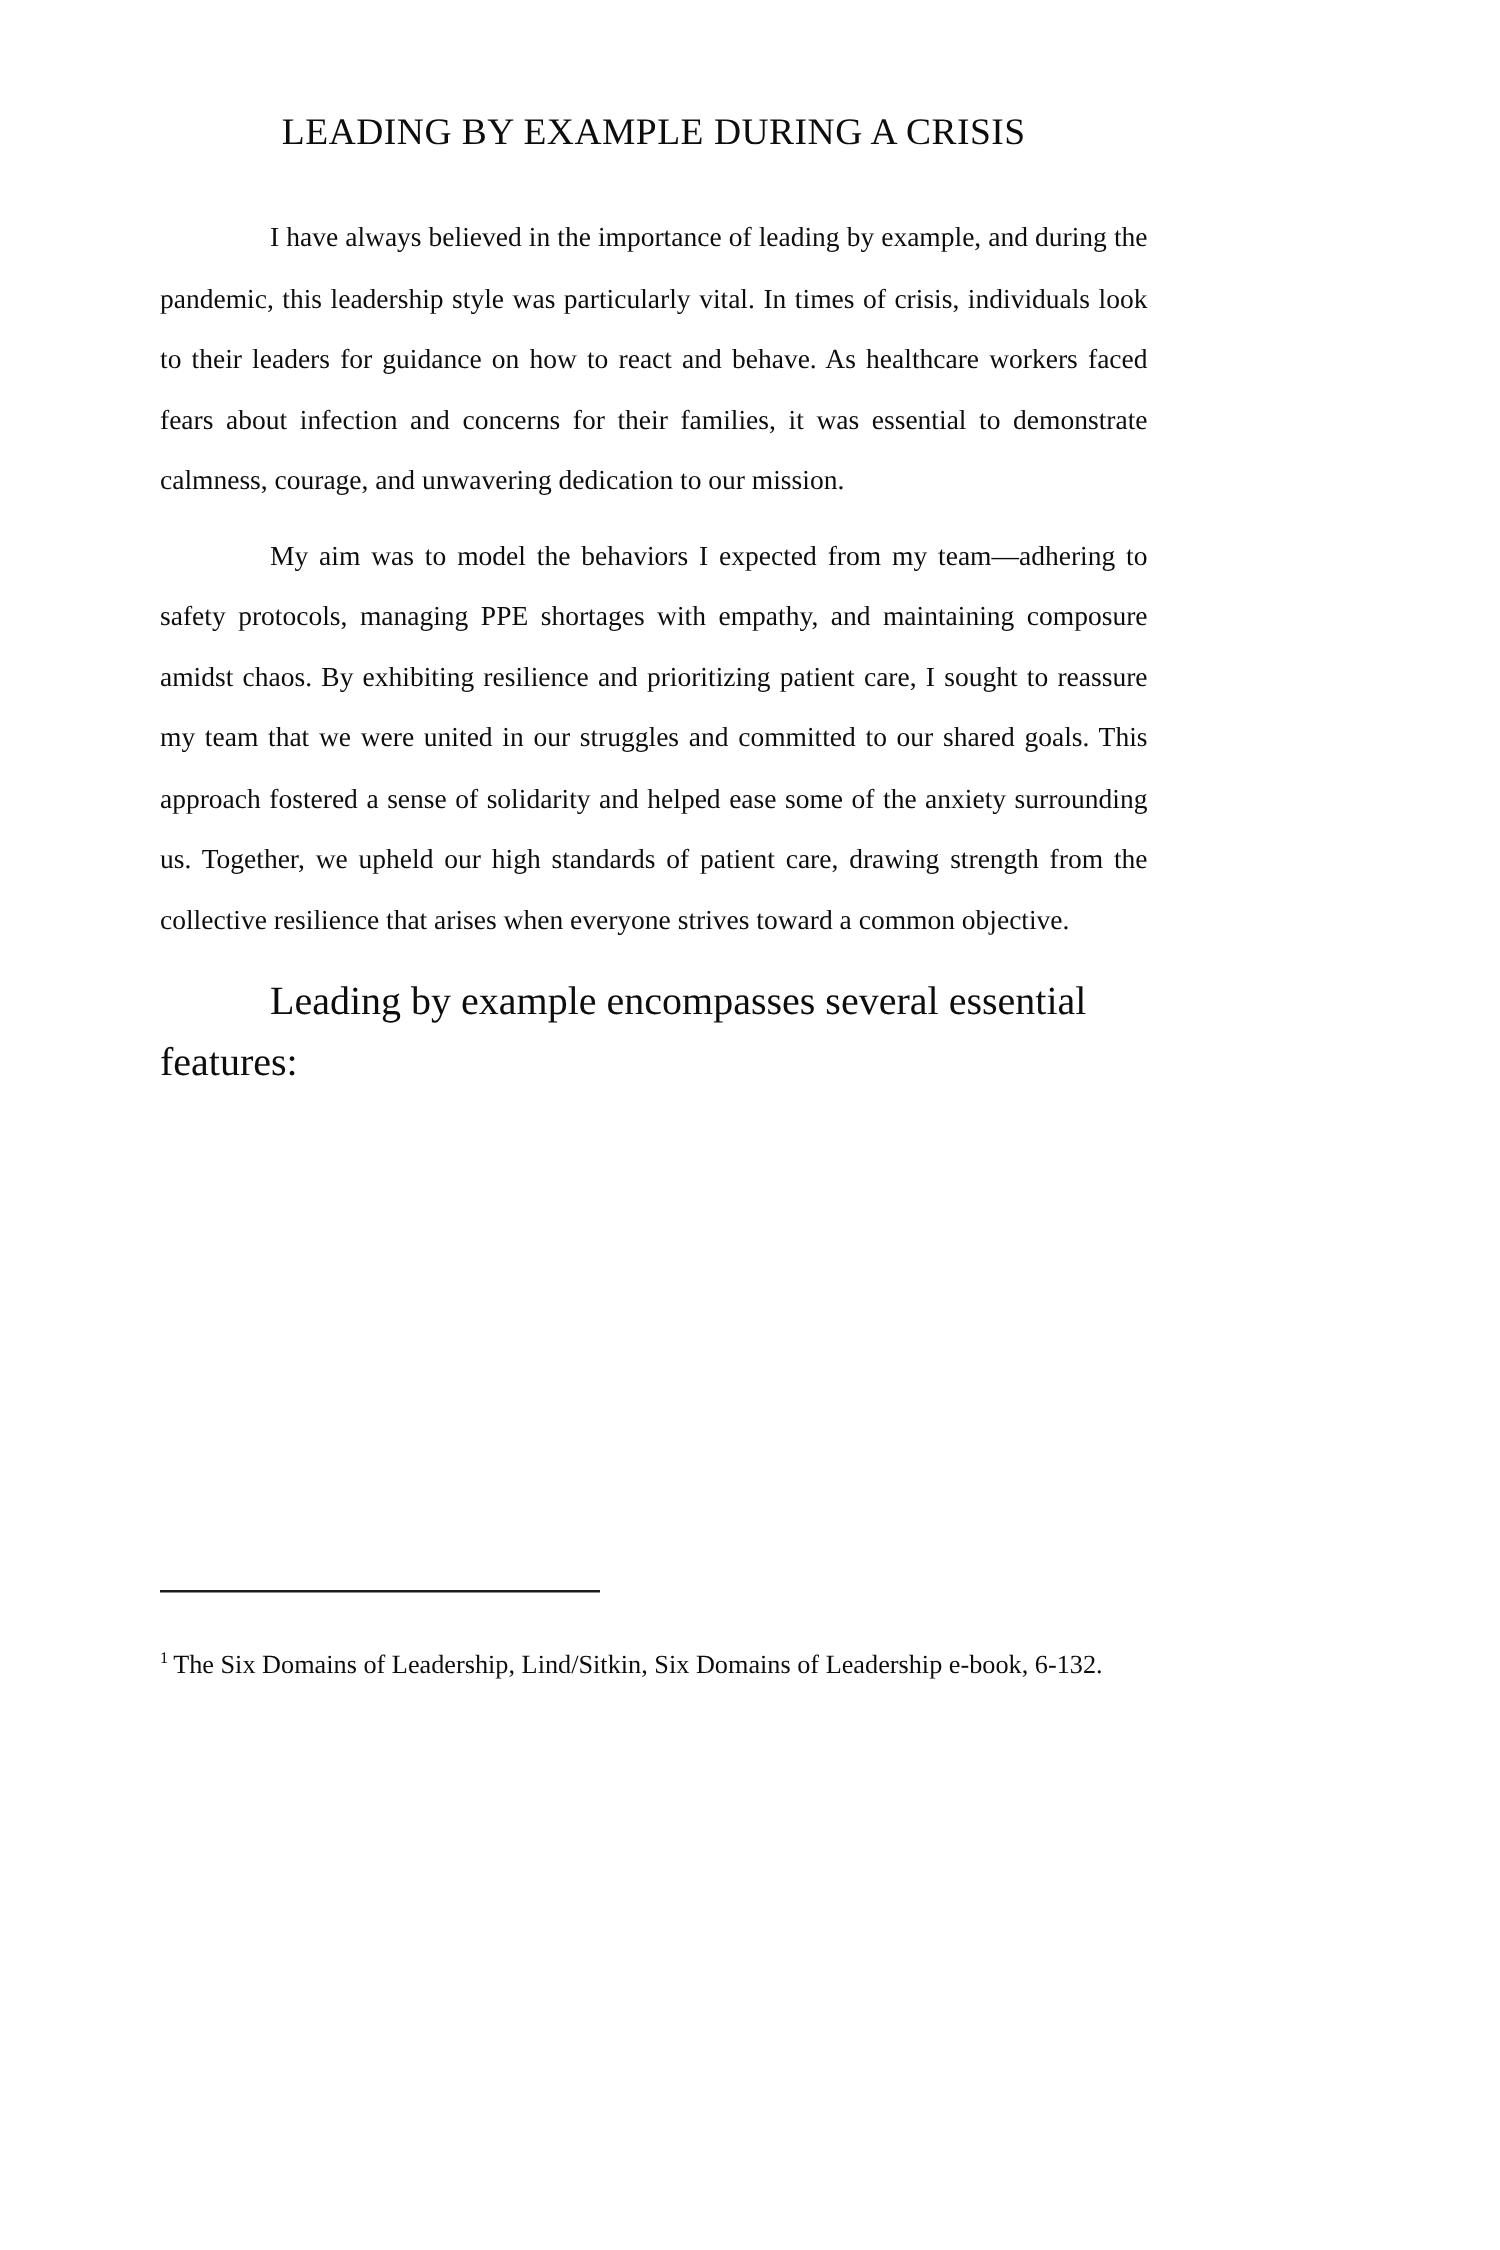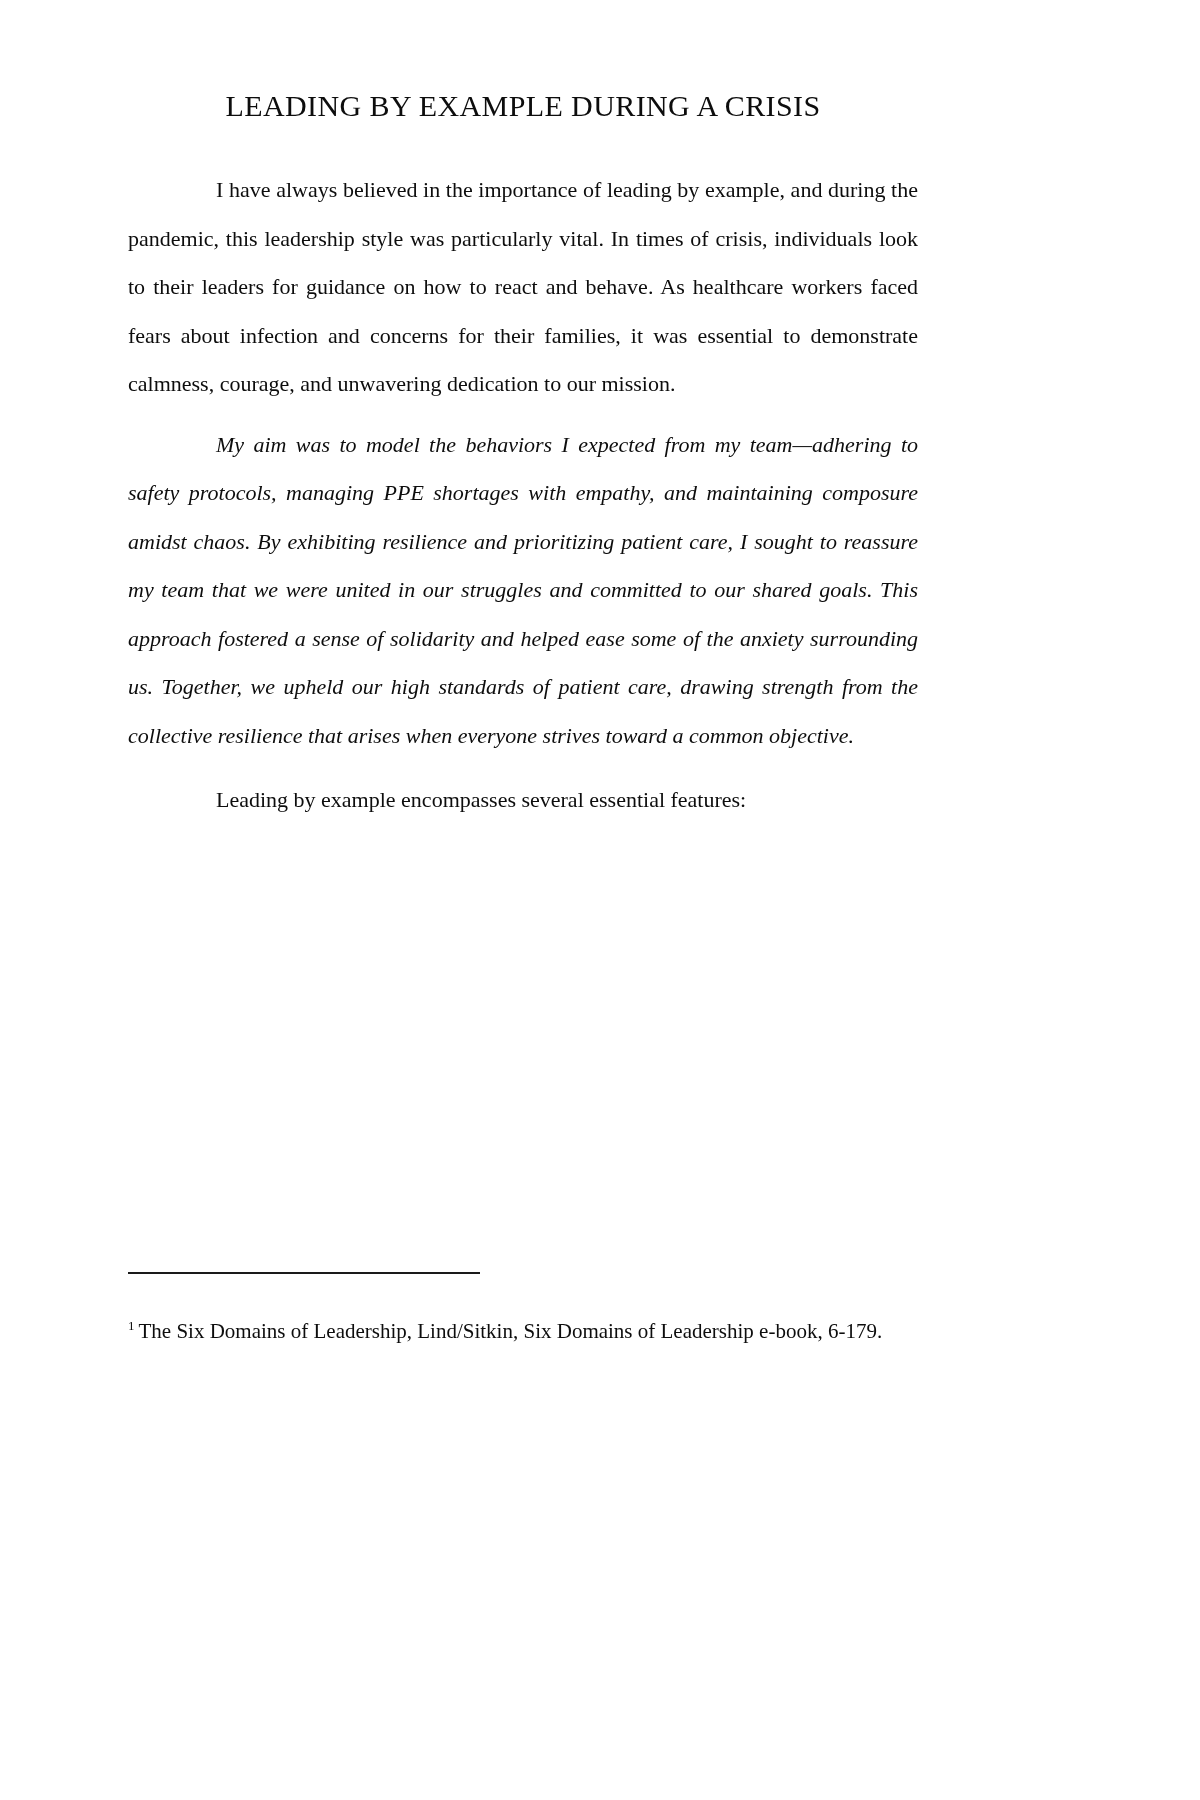--- a/index.html
+++ b/index.html
@@ -46,21 +46,21 @@
     margin: 0;
     font-size: 22px;
     line-height: 48.5px;
     text-align: justify;
     text-justify: inter-word;
     text-indent: 88px;
     hyphens: none;
   }
 
   .par-gap-1 { margin-top: 42px; }
-  .par-gap-2 { margin-top: 12px; font-style: italic; }
+  .par-gap-2 { margin-top: 12px; }
 
   .section-heading {
     margin: 0;
     padding-top: 84px;
     padding-left: 88px;
     font-size: 27px;
     font-weight: 700;
     line-height: 1.25;
     text-align: left;
   }
@@ -69,21 +69,21 @@
     font-size: 16px;
     font-weight: 400;
     vertical-align: super;
     line-height: 0;
     margin-left: 1px;
   }
 
   .intro-line {
     margin: 0;
     padding-top: 16px;
-    font-size: 22px;
+    font-size: 32px;
     line-height: 48.5px;
     text-indent: 88px;
     text-align: left;
   }
 
   .footnote-zone {
     position: absolute;
     left: 128px;
     top: 1272px;
     width: 790px;
@@ -128,18 +128,18 @@
 
     <p class="intro-line">Leading by example encompasses several essential features:</p>
 
   </div>
 
   <div class="footnote-zone">
 
     <hr class="footnote-rule">
 
     <p class="footnote-text">
-      <span class="fn-num">1</span><span>The Six Domains of Leadership, Lind/Sitkin, Six Domains of Leadership e-book, 6-179.</span>
+      <span class="fn-num">1</span><span>The Six Domains of Leadership, Lind/Sitkin, Six Domains of Leadership e-book, 6-132.</span>
     </p>
 
   </div>
 
 </div>
 
 </body></html>

